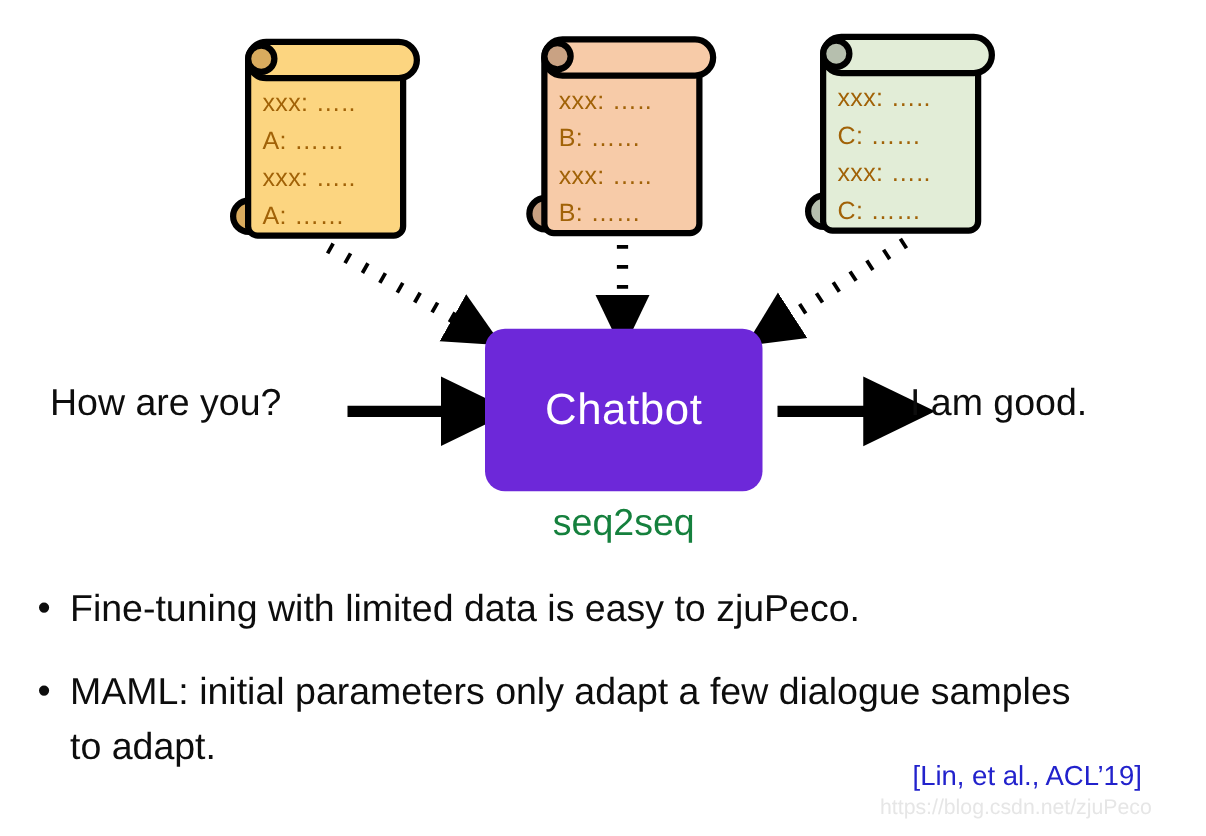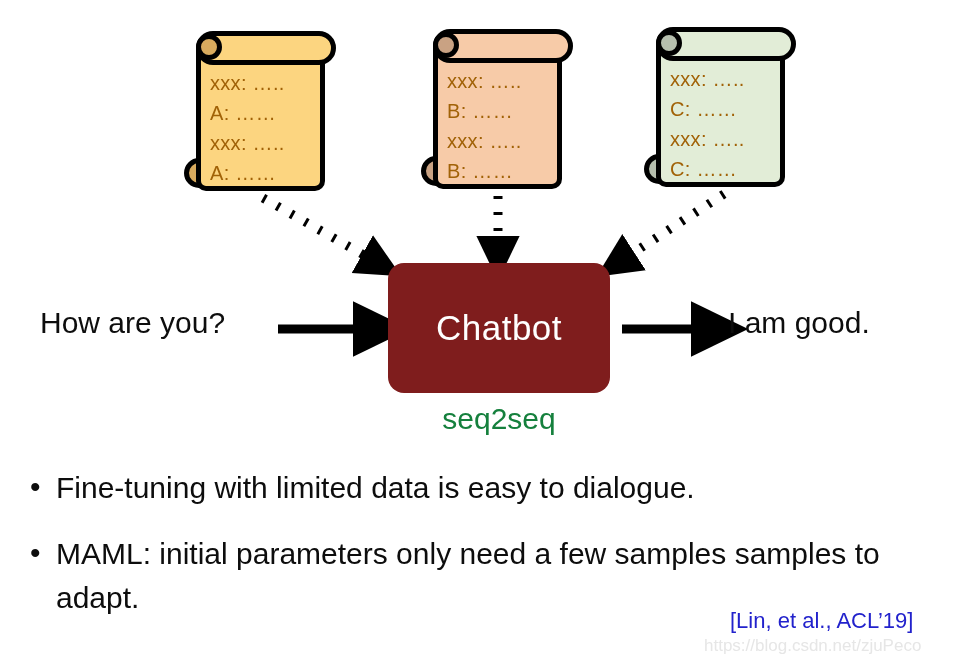--- a/index.html
+++ b/index.html
@@ -95,21 +95,21 @@
   .scroll.green  .body, .scroll.green  .top-curl { background: #e2edd7; }
   .scroll.green  .top-knob, .scroll.green  .bottom-knob { background: #b6bfae; }
 
   
   #chatbot-box {
     position: absolute;
     left: 388px;
     top: 263px;
     width: 222px;
     height: 130px;
-    background: #7f1d1d;
+    background: #6d28d9;
     border-radius: 16px;
     display: flex;
     align-items: center;
     justify-content: center;
   }
   #chatbot-label {
     color: #ffffff;
     font-size: 35px;
     letter-spacing: 0.5px;
   }
@@ -265,24 +265,24 @@
     <span id="chatbot-label">Chatbot</span>
   </div>
   <div id="seq2seq-label">seq2seq</div>
 
   <div id="answer-text">I am good.</div>
   <div id="question-text">How are you?</div>
 
   <div id="bullets">
     <div class="bullet-row">
       <div class="bullet-dot">•</div>
-      <div class="bullet-text">Fine-tuning with limited data is easy to dialogue.</div>
+      <div class="bullet-text">Fine-tuning with limited data is easy to zjuPeco.</div>
     </div>
     <div class="bullet-row">
       <div class="bullet-dot">•</div>
-      <div class="bullet-text">MAML: initial parameters only need a few samples samples to adapt.</div>
+      <div class="bullet-text">MAML: initial parameters only adapt a few dialogue samples to adapt.</div>
     </div>
   </div>
 
   <div id="citation">[Lin, et al., ACL’19]</div>
   <div id="watermark">https://blog.csdn.net/zjuPeco</div>
 
 </div>
 
 </body></html>

